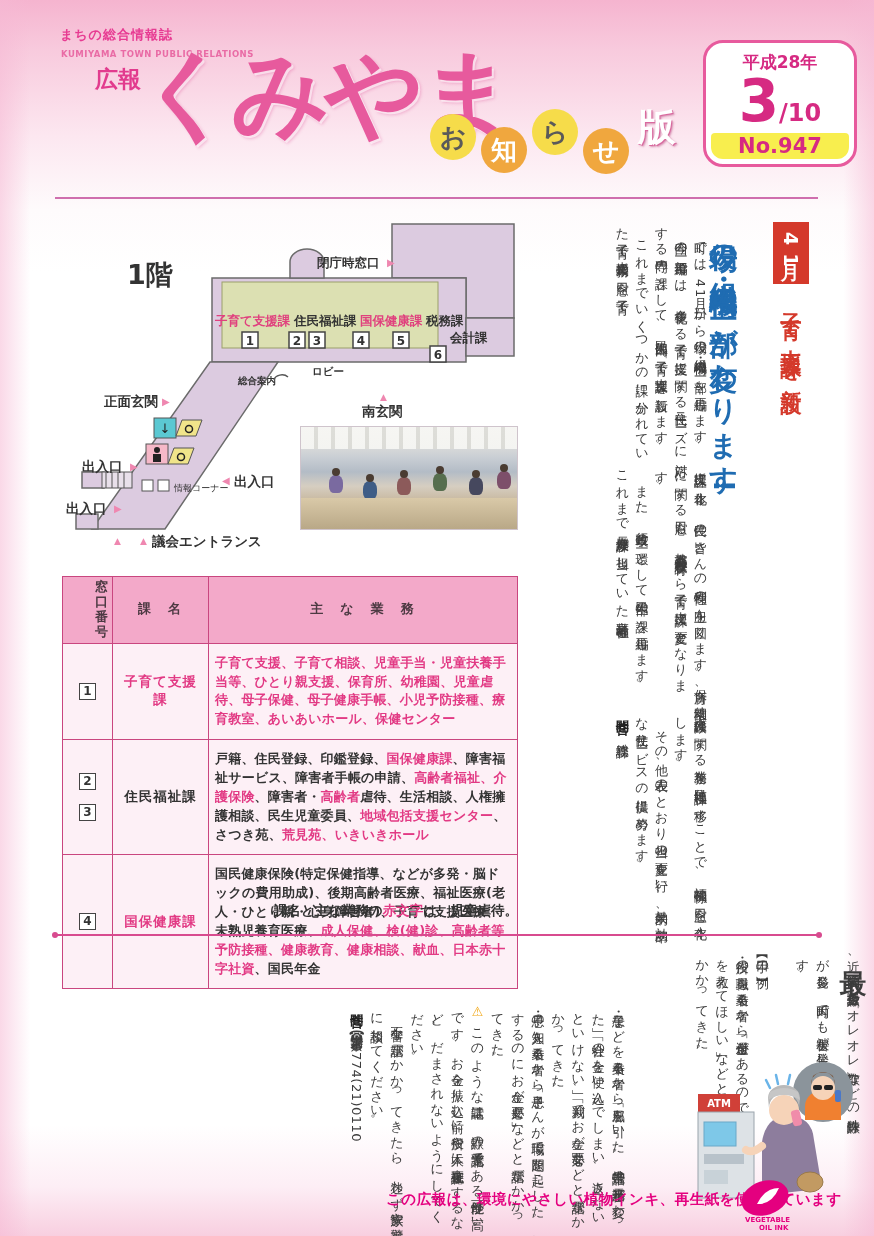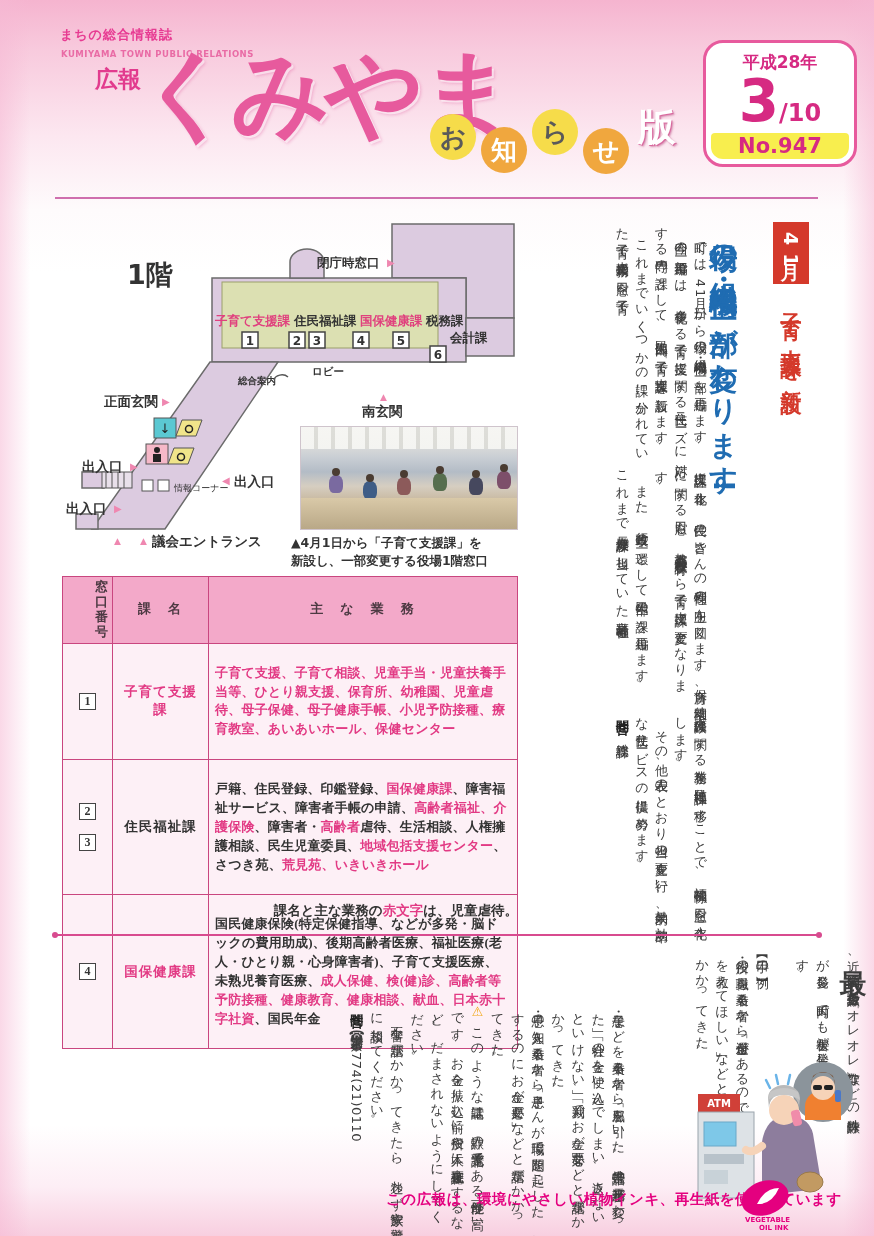--- a/index.html
+++ b/index.html
@@ -68,21 +68,21 @@
           background:linear-gradient(180deg,#d9c9a8,#b9a887); }
   .photo i{ position:absolute; width:14px; height:18px; border-radius:45% 45% 35% 35%; }
   .photo i::before{ content:""; position:absolute; left:3px; top:-7px; width:8px; height:8px; border-radius:50%; background:#4a3c32; }
   .caption{ left:291px; top:534px; width:236px; font-size:12.5px; line-height:1.4; color:#333; font-weight:bold; }
 
   
   .dept-table{ left:62px; top:576px; width:456px; border-collapse:collapse; }
   .dept-table th,.dept-table td{ border:1.5px solid #c9467f; vertical-align:middle; }
   .dept-table th{ background:#f3a9c9; color:#4d3a43; font-size:13px; font-weight:bold;
                   padding:3px 2px; letter-spacing:2px; white-space:pre-line; line-height:1.15; }
-  .dept-table td{ background:#fdf0f6; padding:20px 6px; font-size:13px;font-family:Liberation Serif, serif; }
+  .dept-table td{ background:#fdf0f6; padding:10px 6px; font-size:13px; }
   .dept-table td.win{ width:46px; text-align:center; }
   .winbox{ display:inline-block; width:17px; height:17px; line-height:15px; border:1.5px solid #444;
            background:#fff; color:#333; font-size:12px; font-weight:bold; margin:7px 0; }
   .dept-table td.dept{ width:96px; text-align:center; font-weight:bold; color:#333; font-size:13.5px; letter-spacing:1px; }
   .dept-table td.dept.chg{ color:#e23a84; }
   .dept-table td.duties{ line-height:1.45; font-weight:bold; color:#333; letter-spacing:.2px; }
   .duties .chg, .chg{ color:#e23a84; }
   .table-note{ left:62px; top:902px; width:456px; text-align:right; font-size:13.5px; font-weight:bold; color:#333; }
 
   
@@ -227,22 +227,20 @@
   <div class="abs photo">
     <span class="lights"></span>
     <i style="left:28px; top:48px; background:#7a6aa0;"></i>
     <i style="left:62px; top:54px; background:#3f5d86;"></i>
     <i style="left:96px; top:50px; background:#8c5a5a;"></i>
     <i style="left:132px; top:46px; background:#566e4e;"></i>
     <i style="left:168px; top:50px; background:#46485e;"></i>
     <i style="left:196px; top:44px; background:#7d4f6a;"></i>
     <span class="desk"></span>
   </div>
-  <div class="abs caption pre">▲4月1日から「子育て支援課」を
-新設し、一部変更する役場1階窓口</div>
 
   <table class="abs dept-table">
     <thead>
       <tr>
         <th style="width:46px;padding-left:32px;">窓口
 番号</th>
         <th style="width:96px;">課　名</th>
         <th>主　な　業　務</th>
       </tr>
     </thead>

